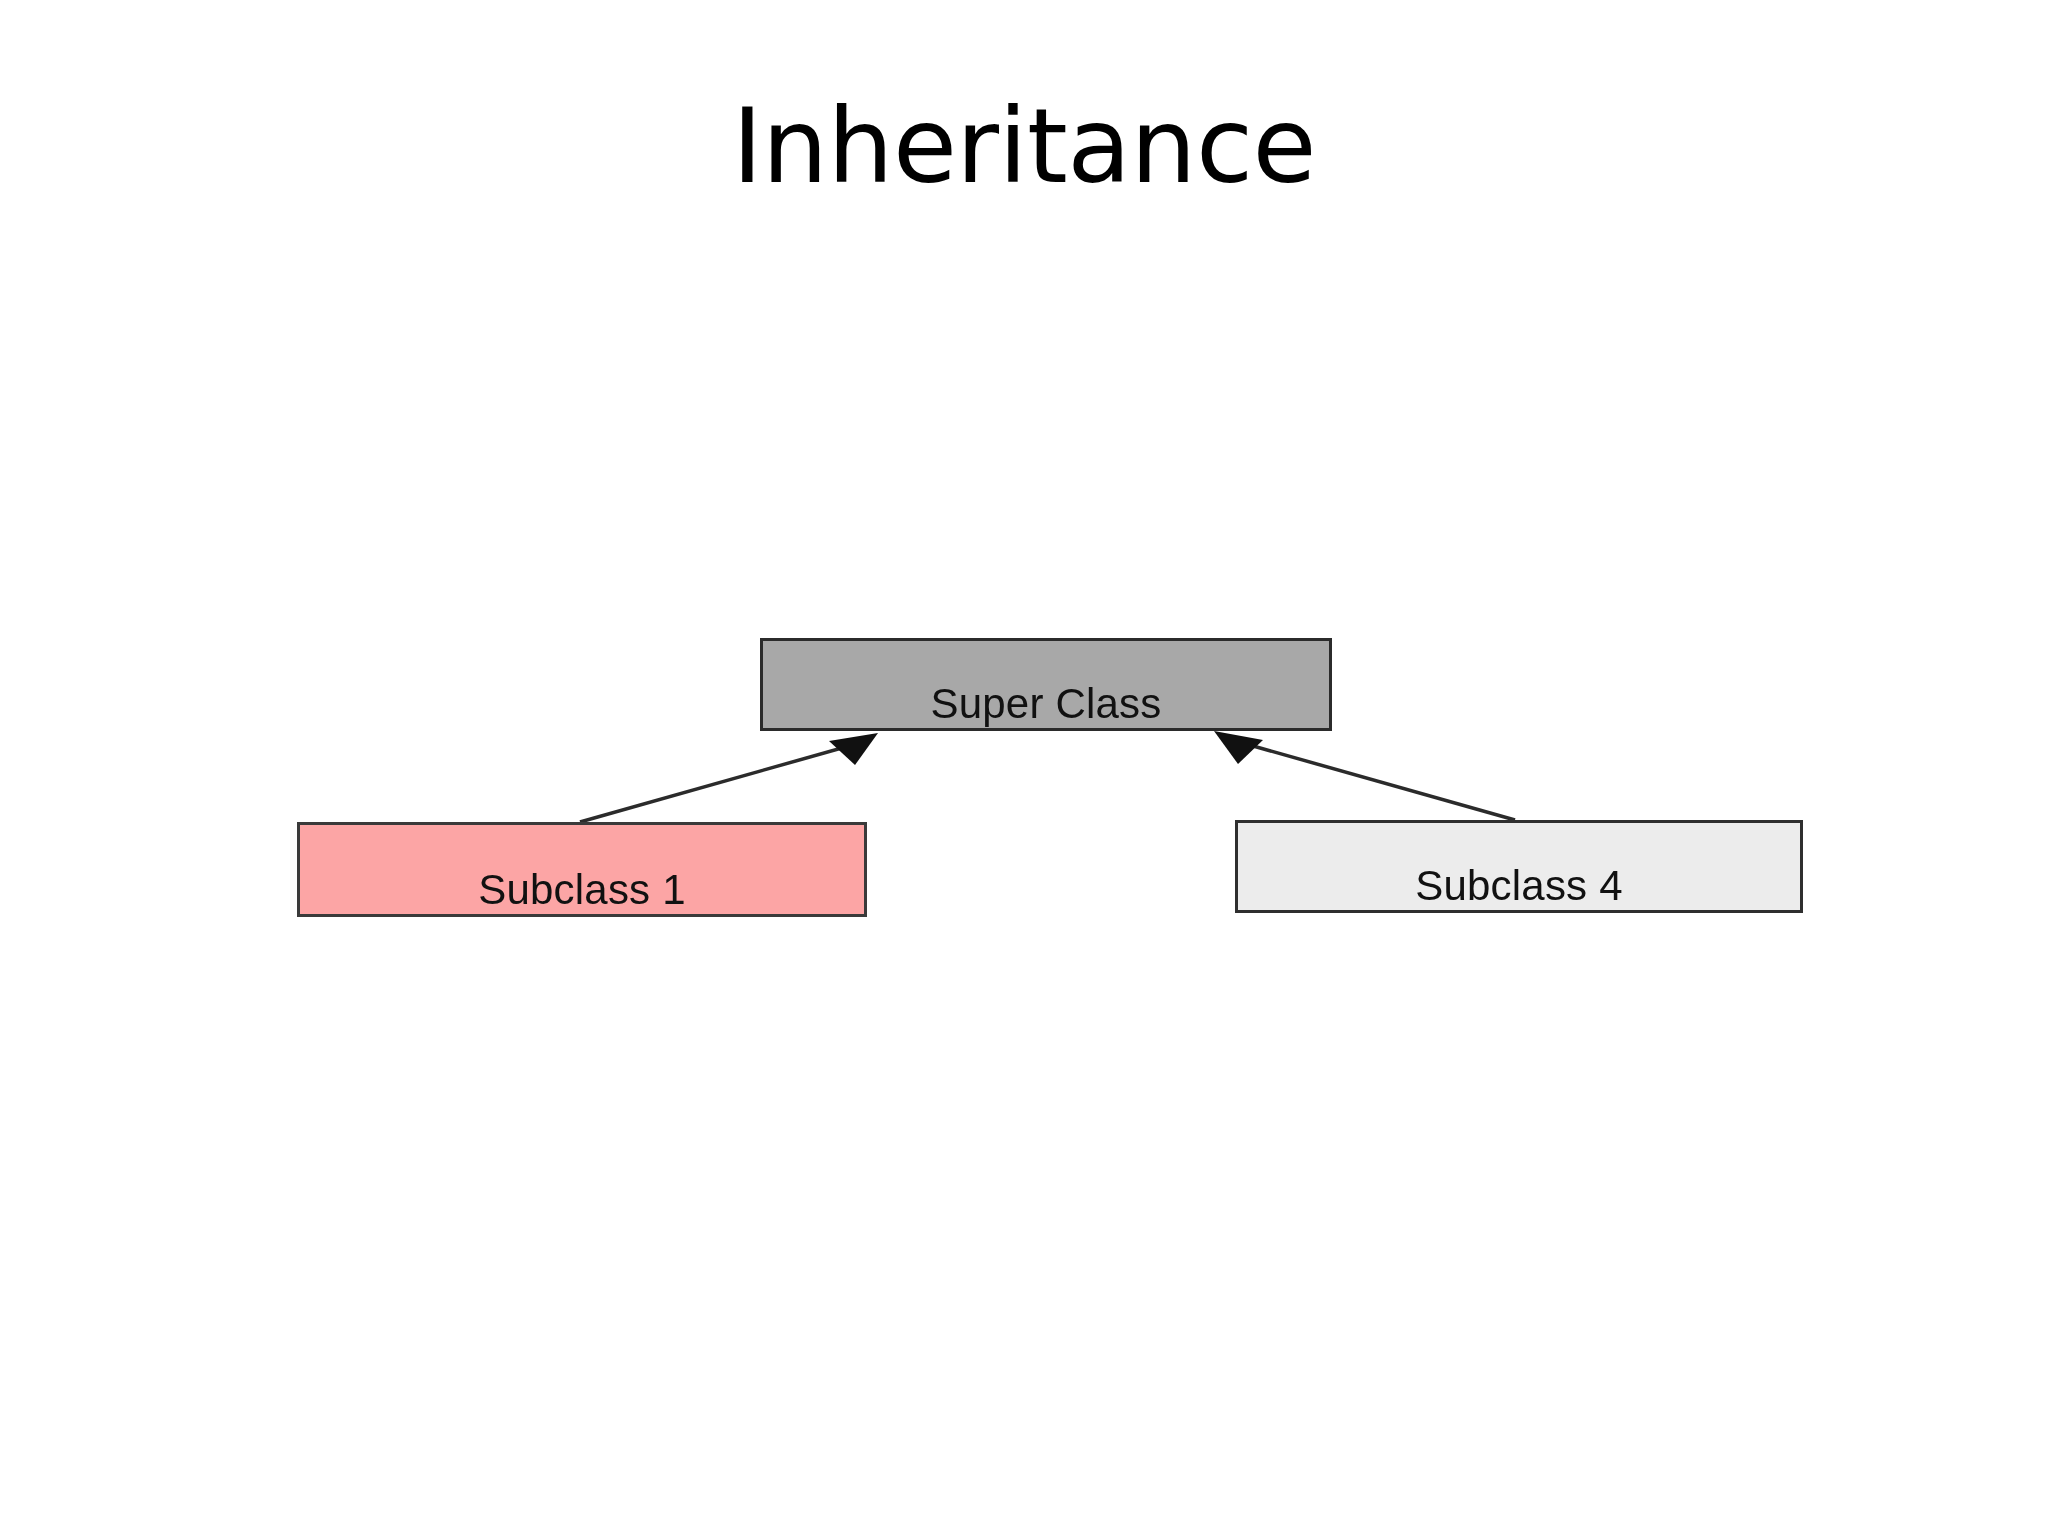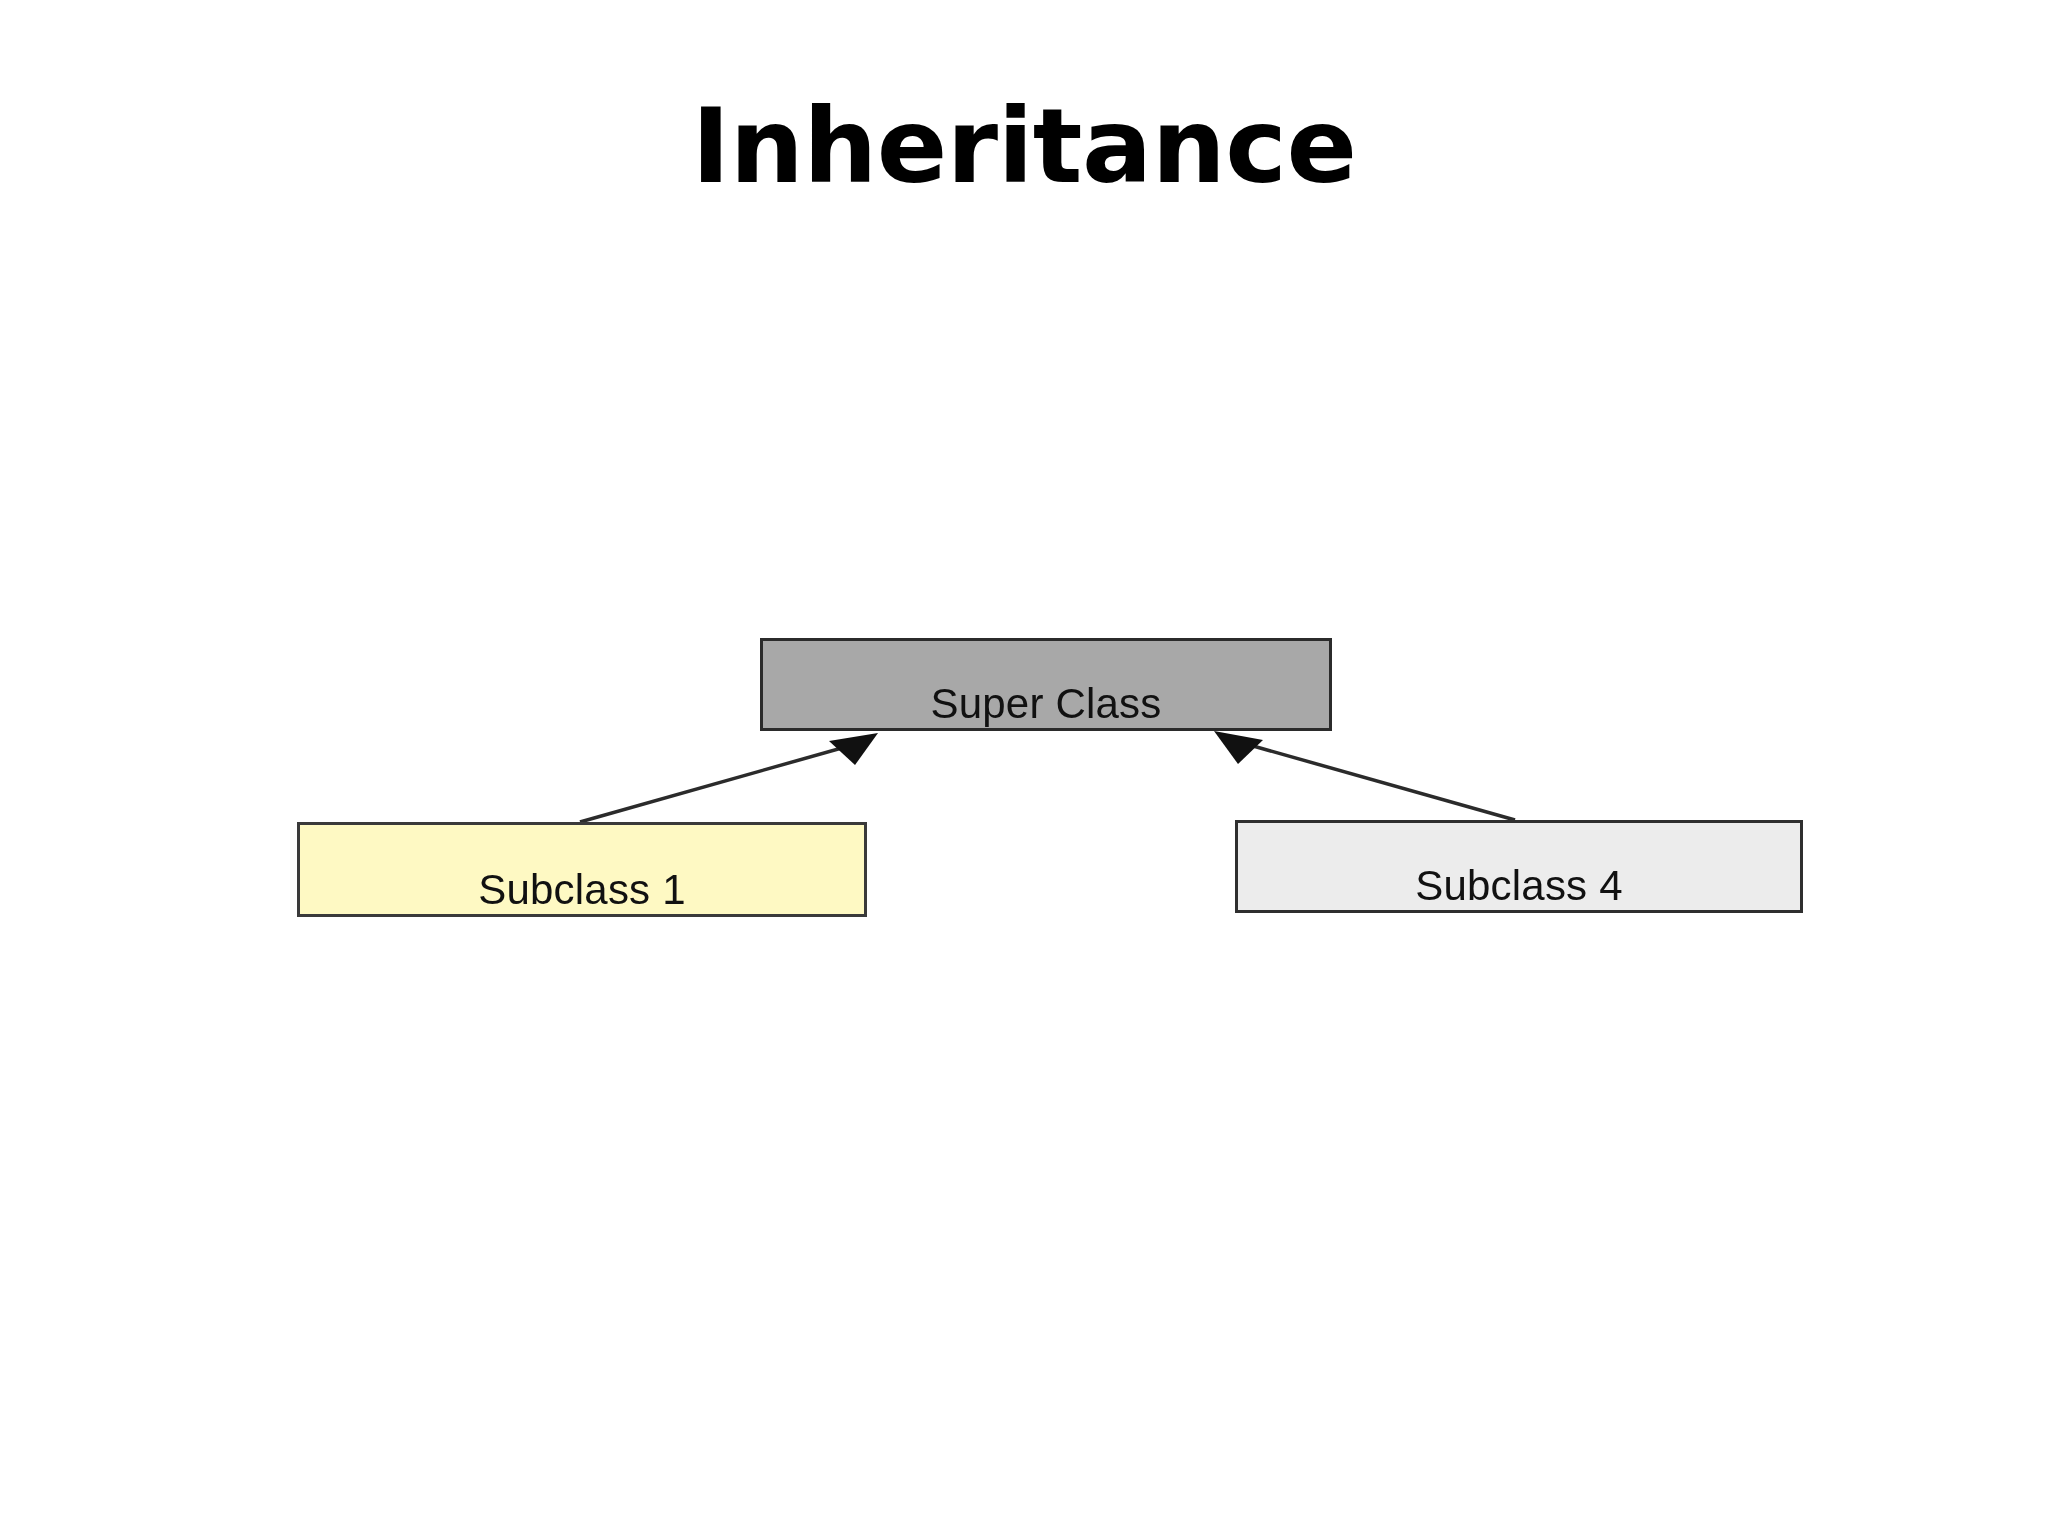--- a/index.html
+++ b/index.html
@@ -24,21 +24,21 @@
   }
 
   
   #slide-title {
     position: absolute;
     left: 0;
     top: 92px;
     width: 2048px;
     text-align: center;
     font-family: "DejaVu Sans", sans-serif;
-    font-weight: 700;
+    font-weight: 400;
     font-size: 104px;
     line-height: 1.05;
     letter-spacing: -0.5px;
     color: #000000;
     white-space: nowrap;
   }
 
   
   #class-diagram {
     position: absolute;
@@ -78,21 +78,21 @@
     background: #a8a8a8;
     border: 3px solid #2b2b2b;
     font-size: 42px;
   }
 
   #subclass-1-box {
     left: 297px;
     top: 822px;
     width: 570px;
     height: 95px;
-    background: #fef9c3;
+    background: #fca5a5;
     border: 3px solid #3a3a3a;
     font-size: 42px;
   }
 
   #subclass-2-box {
     left: 1235px;
     top: 820px;
     width: 568px;
     height: 93px;
     background: #ececec;

